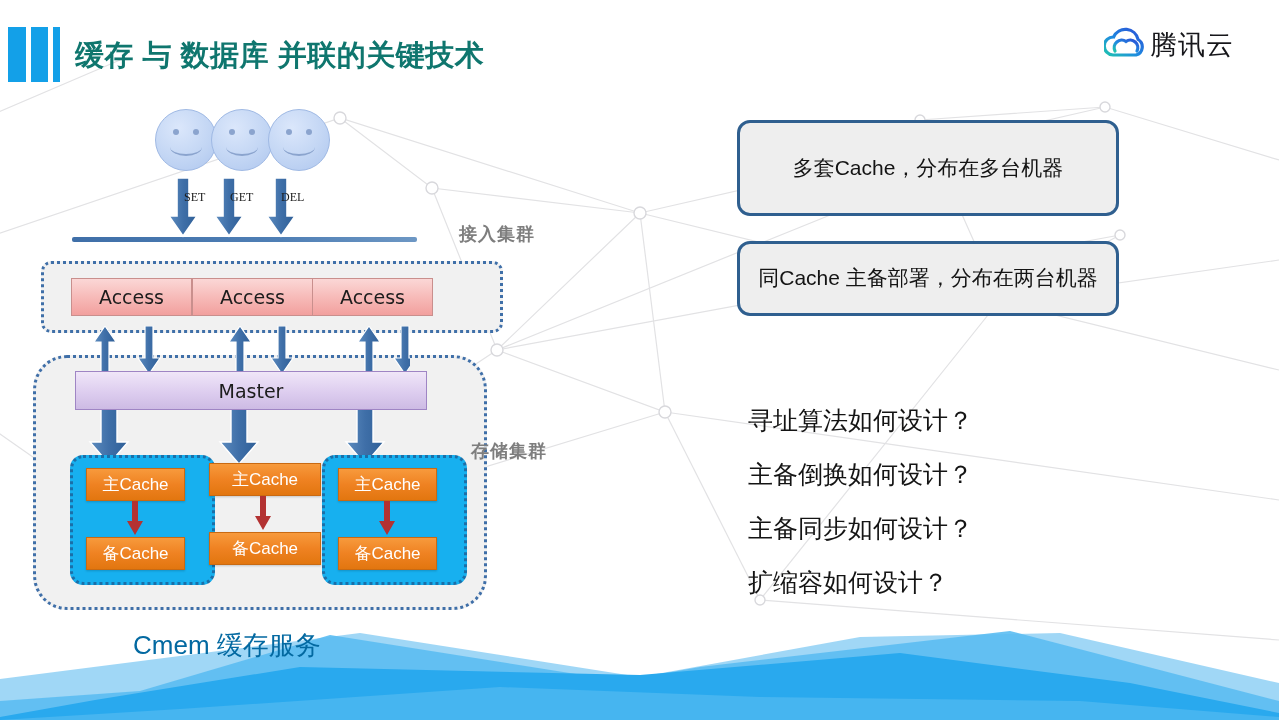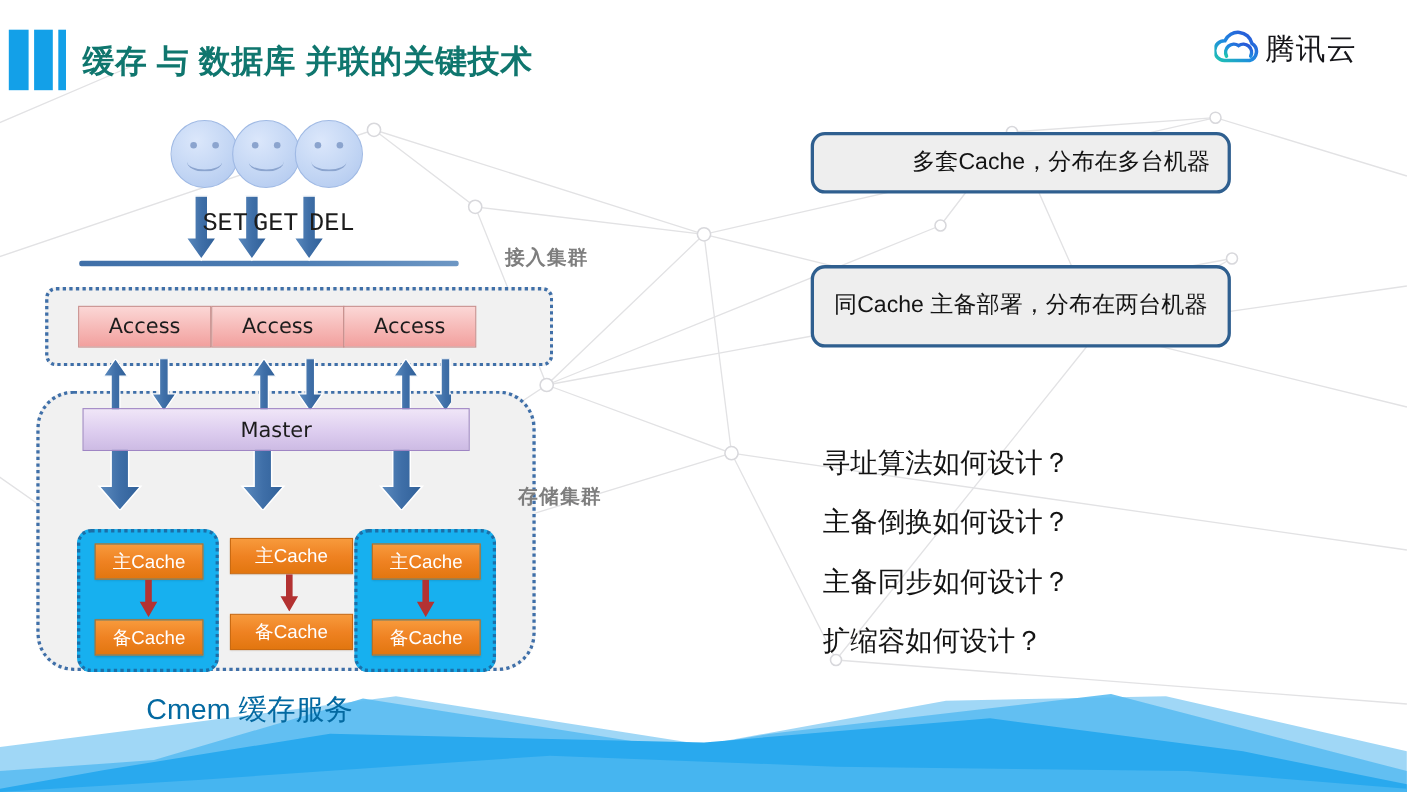--- a/index.html
+++ b/index.html
@@ -89,24 +89,24 @@
     position: absolute;
     left: 14px; top: 28px;
     width: 32px; height: 16px;
     border-bottom: 2px solid #8ba4ce;
     border-radius: 0 0 50% 50%;
   }
 
   
   .op-label {
     position: absolute;
-    font-size: 23px;
+    font-size: 12px;
     color: #1c1c1c;
     z-index: 6;
-    font-family: Liberation Mono, monospace;
+    font-family: Liberation Serif, serif;
   }
 
   
   #access-line {
     position: absolute;
     left: 72px; top: 237px;
     width: 345px; height: 5px;
     background: linear-gradient(90deg, #3f6fa8 0%, #4f7fb5 60%, #6d97c4 100%);
     border-radius: 2px;
     z-index: 3;
@@ -170,23 +170,24 @@
     justify-content: center;
     font-size: 19px;
     color: #1c1c1c;
     z-index: 5;
     font-family: "DejaVu Sans", sans-serif;
   }
 
   
   .cache-group {
     position: absolute;
-    top: 481px;
+    top: 455px;
     width: 123px; height: 124px;
     z-index: 4;
+    padding-left: 16px;
   }
   .cache-group.highlight {
     background: #17b0ef;
     border: 3px dotted #1b6fa8;
     border-radius: 13px;
   }
   .cache-box {
     position: absolute;
     left: 13px;
     width: 97px; height: 31px;
@@ -228,21 +229,21 @@
     align-items: center;
     justify-content: center;
     text-align: center;
     font-size: 21px;
     color: #141414;
     line-height: 1.35;
     padding: 0 16px;
     box-sizing: border-box;
     z-index: 5;
   }
-  #callout-1 { left: 737px; top: 120px; width: 382px; height: 56px; justify-content: flex-end; }
+  #callout-1 { left: 737px; top: 120px; width: 382px; height: 96px; }
   #callout-2 { left: 737px; top: 241px; width: 382px; height: 75px; }
 
   
   .question {
     position: absolute;
     left: 748px;
     font-size: 25px;
     color: #141414;
     white-space: nowrap;
     z-index: 5;

